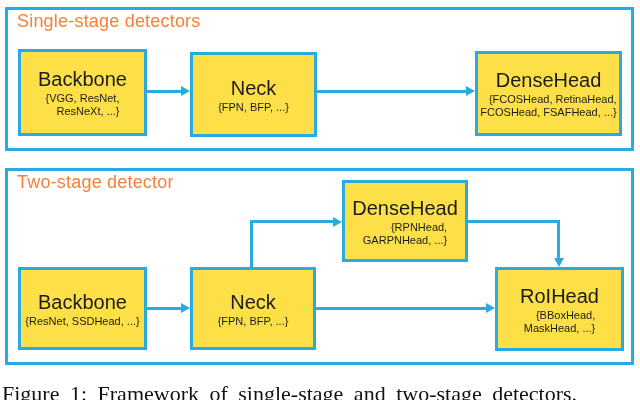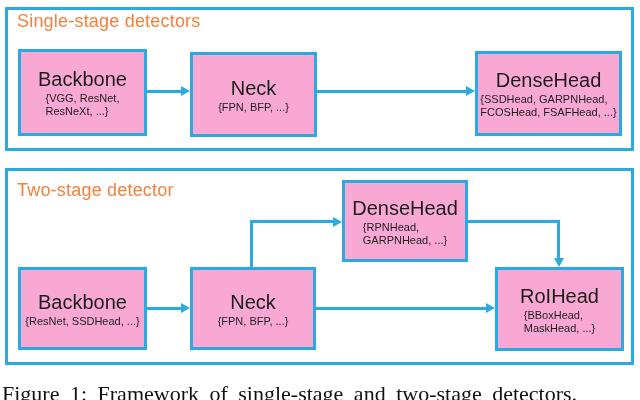--- a/index.html
+++ b/index.html
@@ -25,27 +25,27 @@
     position:absolute;
     color:var(--orange);
     font-size:18px;
     font-weight:400;
     letter-spacing:0.2px;
     white-space:nowrap;
   }
   .node{
     position:absolute;
     border:3px solid var(--blue);
-    background:#f9a8d4;
+    background:#fde047;
     box-sizing:border-box;
     display:flex;
     flex-direction:column;
     align-items:center;
     justify-content:center;
-    text-align:left;
+    text-align:right;
   }
   .node-label{
     color:var(--ink);
     font-size:20px;
     line-height:24px;
     white-space:nowrap;
   }
   .node-sub{
     color:var(--ink);
     font-size:11px;
@@ -83,21 +83,21 @@
   #ss-backbone{left:18px;top:49px;width:129px;height:87px;}
   #ss-neck{left:190px;top:52px;width:127px;height:85px;}
   #ss-densehead{left:475px;top:51px;width:147px;height:85px;}
   #ss-arrow1-line{left:147px;top:90px;width:35px;}
   #ss-arrow1-head{left:181px;top:86px;}
   #ss-arrow2-line{left:317px;top:90px;width:150px;}
   #ss-arrow2-head{left:466px;top:86px;}
 
   
   #ts-outer{left:5px;top:168px;width:629px;height:197px;}
-  #ts-title{left:17px;top:180px;}
+  #ts-title{left:17px;top:172px;}
   #ts-densehead{left:342px;top:180px;width:126px;height:82px;}
   #ts-backbone{left:18px;top:267px;width:129px;height:83px;}
   #ts-neck{left:190px;top:267px;width:126px;height:83px;}
   #ts-roihead{left:495px;top:267px;width:129px;height:84px;}
   #ts-arrow1-line{left:147px;top:307px;width:35px;}
   #ts-arrow1-head{left:181px;top:303px;}
   #ts-arrow2-line{left:316px;top:307px;width:172px;}
   #ts-arrow2-head{left:486px;top:303px;}
   #ts-conn1-v{left:250px;top:222px;height:45px;}
   #ts-conn1-h{left:250px;top:220px;width:84px;}
@@ -123,21 +123,21 @@
     <div class="node-label">Backbone</div>
     <div class="node-sub">{VGG, ResNet,
 ResNeXt, ...}</div>
   </div>
   <div class="node" id="ss-neck">
     <div class="node-label">Neck</div>
     <div class="node-sub">{FPN, BFP, ...}</div>
   </div>
   <div class="node" id="ss-densehead">
     <div class="node-label">DenseHead</div>
-    <div class="node-sub">{SSDHead, GARPNHead,
+    <div class="node-sub">{FCOSHead, RetinaHead,
 FCOSHead, FSAFHead, ...}</div>
   </div>
 
   <div class="section" id="ts-outer"></div>
   <div class="section-title" id="ts-title">Two-stage detector</div>
 
   <div class="hline" id="ts-arrow1-line"></div>
   <div class="head-right" id="ts-arrow1-head"></div>
   <div class="hline" id="ts-arrow2-line"></div>
   <div class="head-right" id="ts-arrow2-head"></div>

